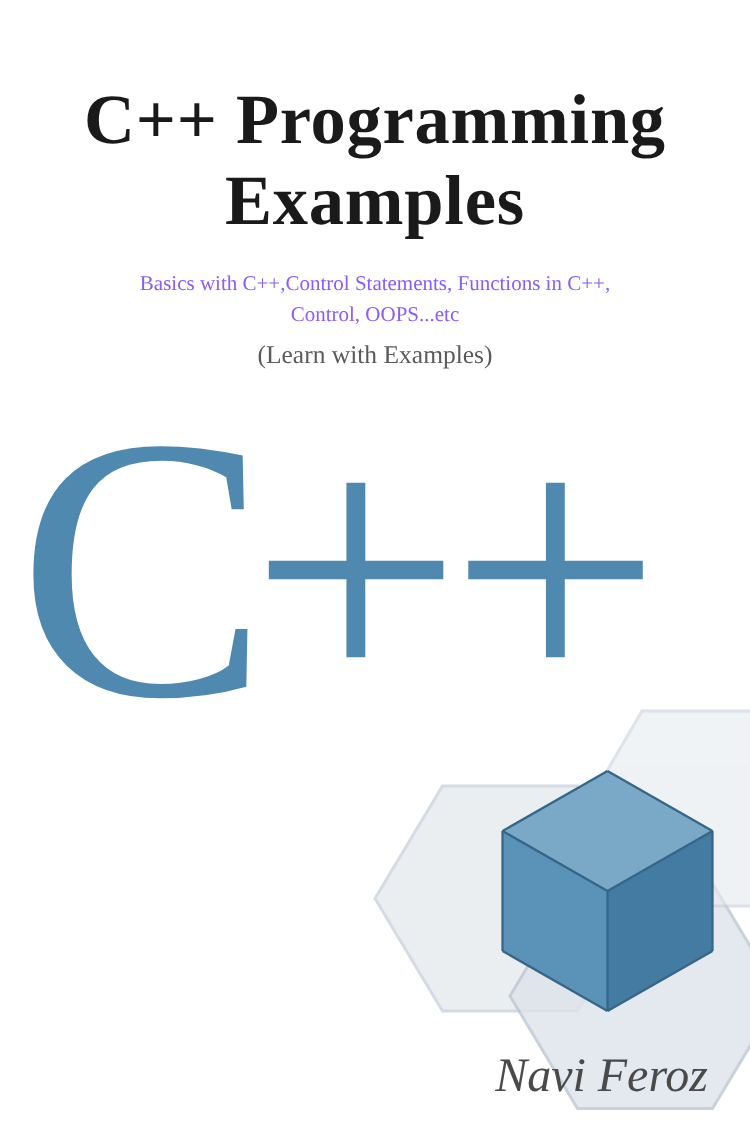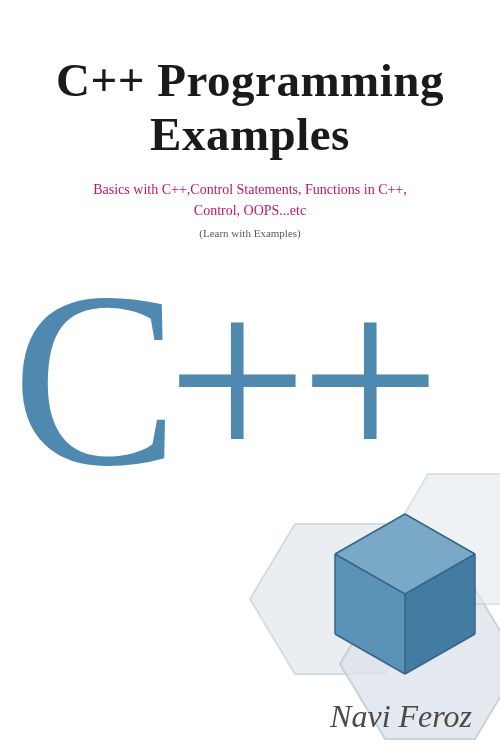--- a/index.html
+++ b/index.html
@@ -21,28 +21,28 @@
       font-size: 47px;
       font-weight: bold;
       color: #1a1a1a;
       text-align: center;
       line-height: 1.15;
       margin-top: 25px;
       letter-spacing: 0.5px;
     }
     .subtitle {
       font-size: 14px;
-      color: #be185d;
+      color: #8b5cf6;
       text-align: center;
       margin-top: 18px;
       line-height: 1.5;
       font-family: Georgia, serif;
     }
     .tagline {
-      font-size: 11px;
+      font-size: 17px;
       color: #5a5a5a;
       text-align: center;
       margin-top: 6px;
       font-family: Georgia, serif;
     }
     .logo-wrap {
       position: absolute;
       left: 0;
       top: 255px;
       width: 100%;

